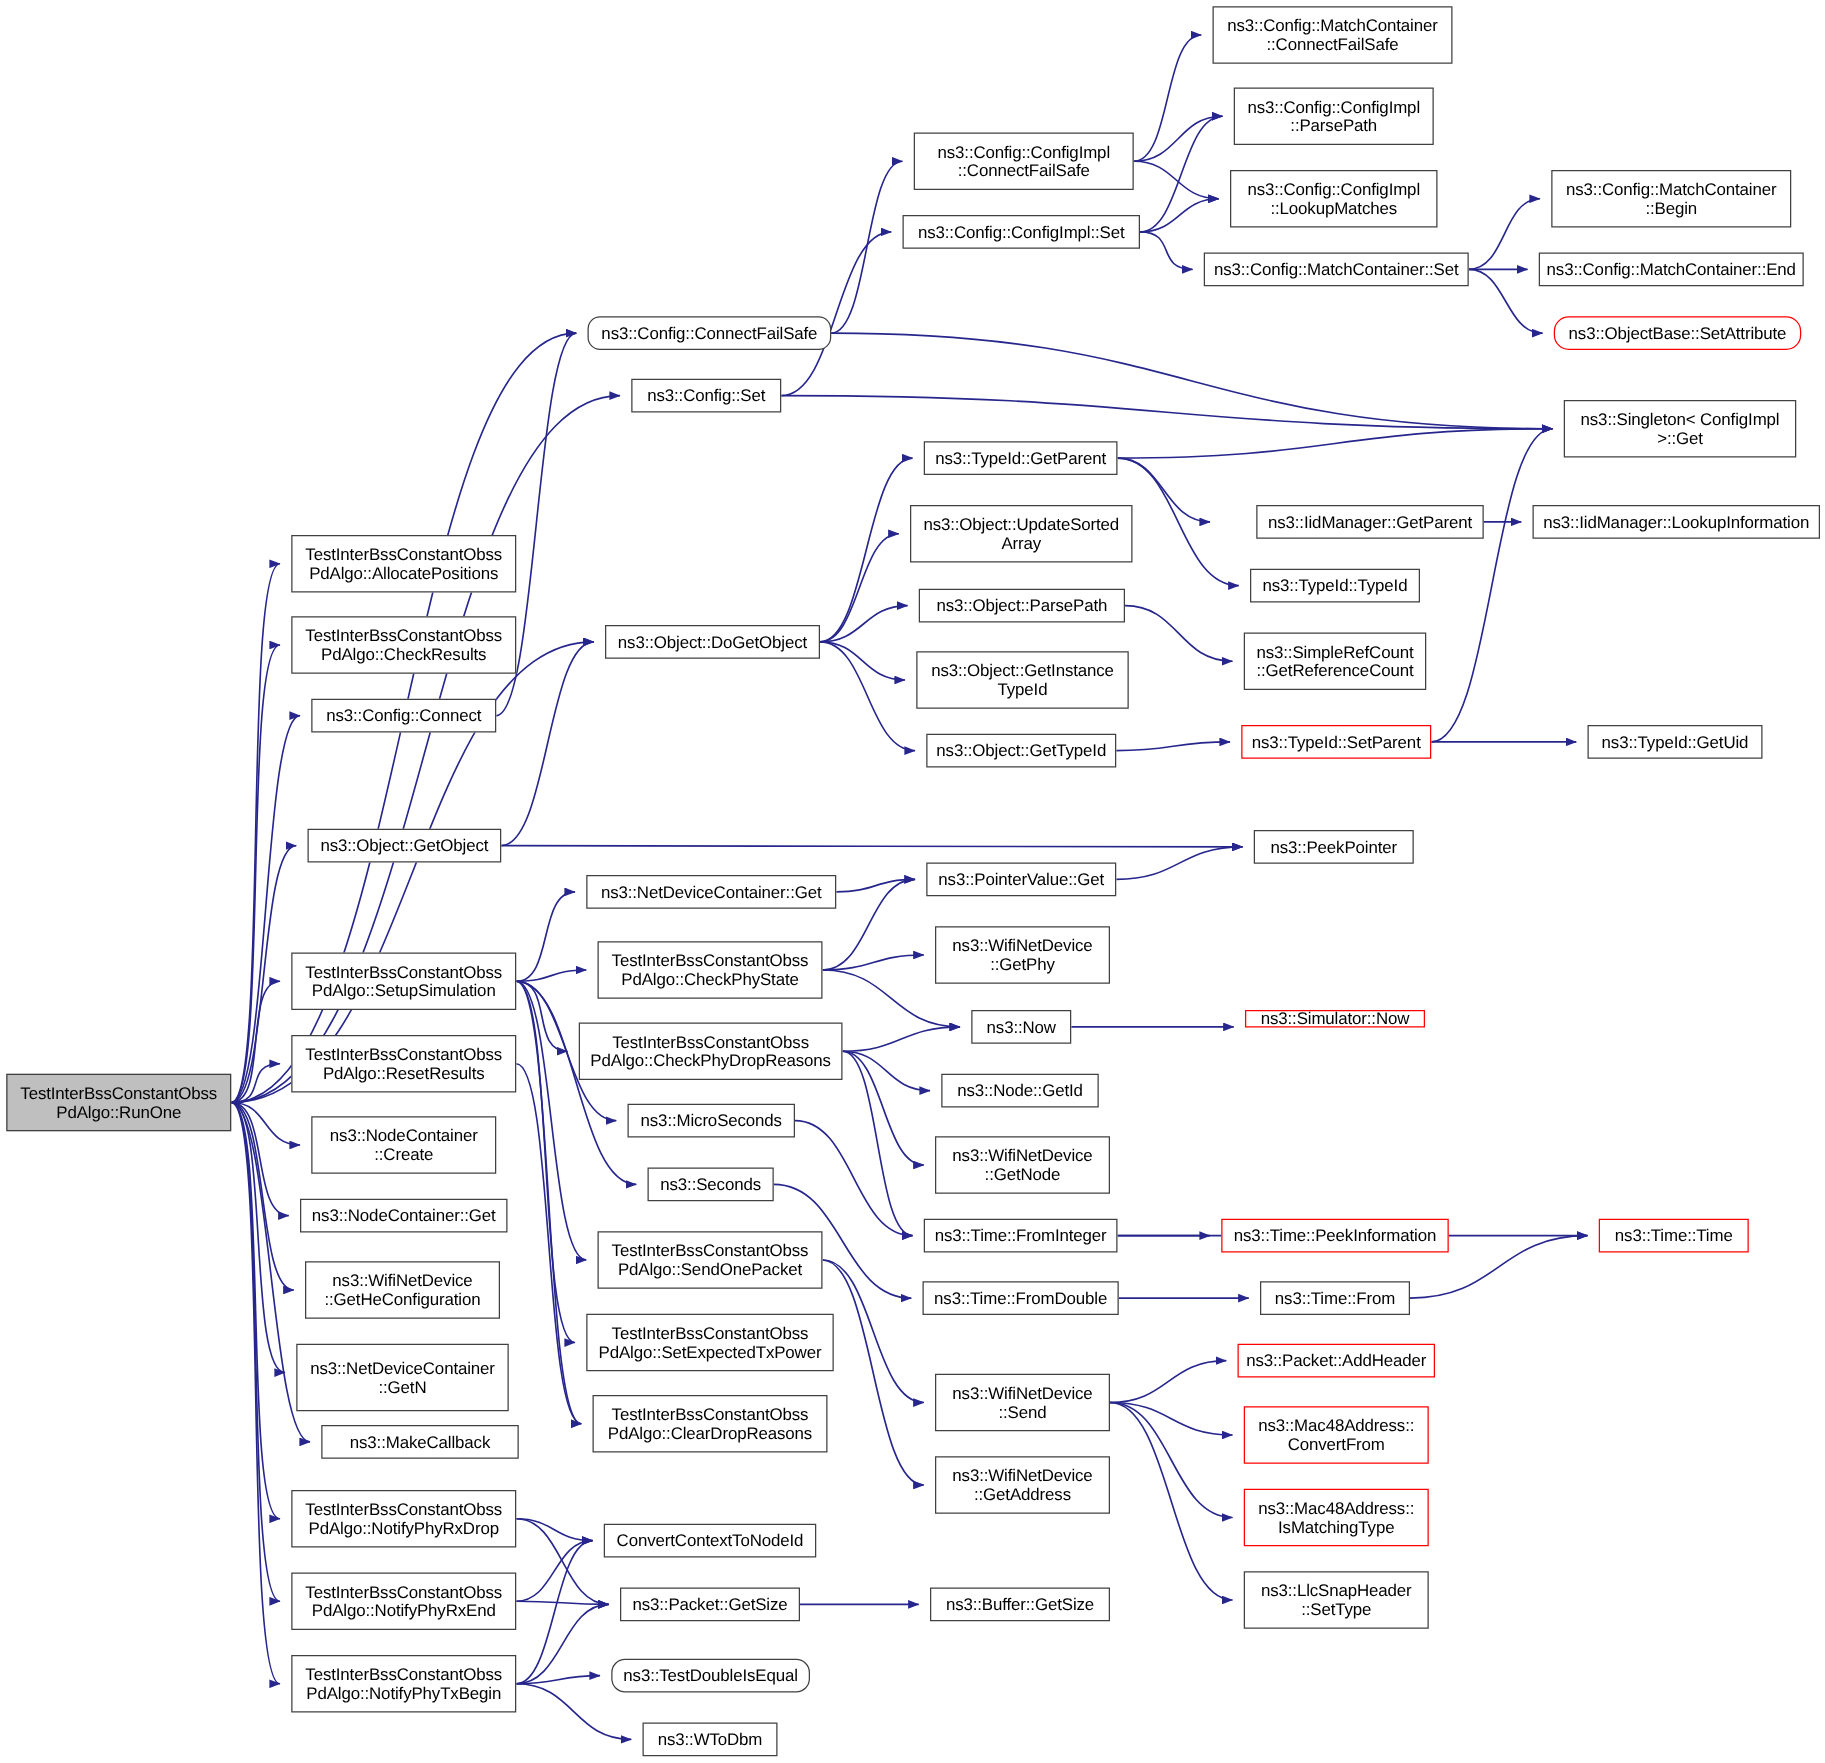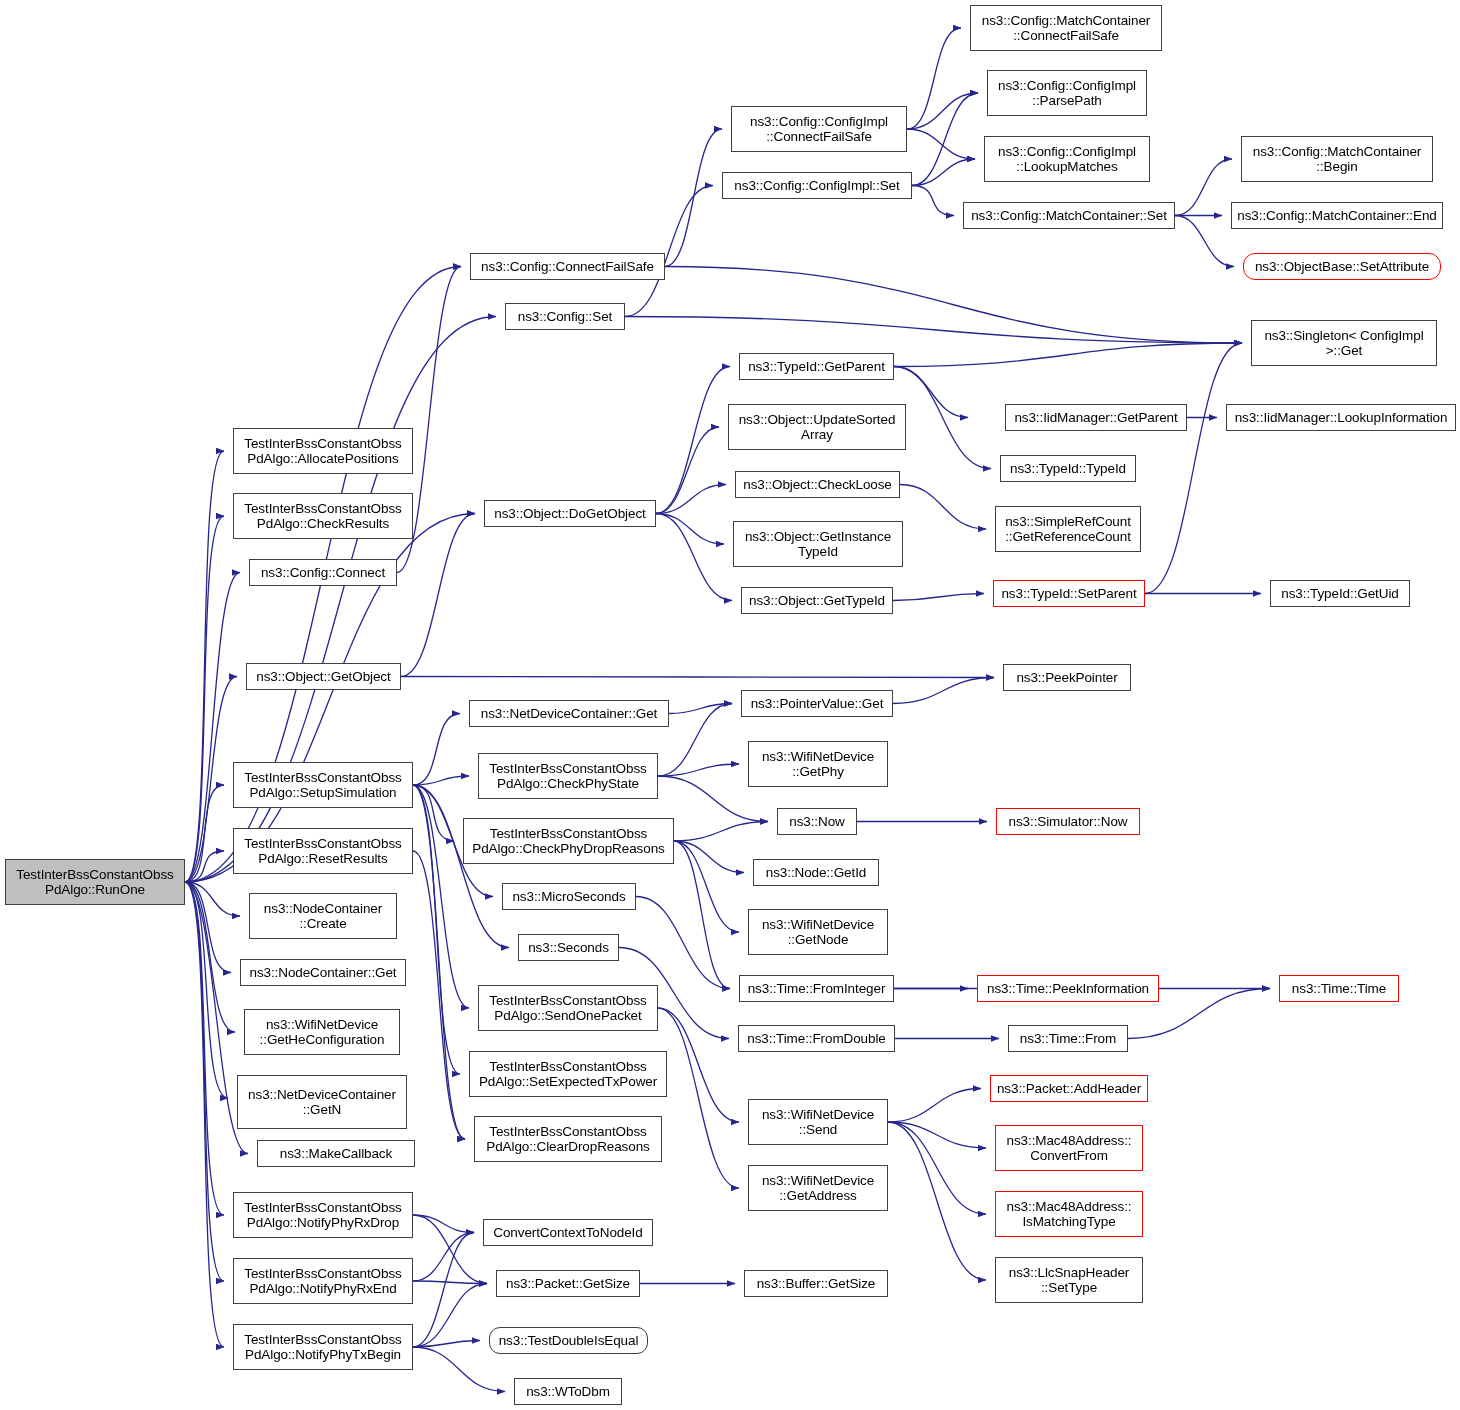--- a/index.html
+++ b/index.html
@@ -166,21 +166,21 @@
 ::GetHeConfiguration</div>
       <div class="node" style="left: 237px; top: 1075px; width: 170px; height: 54px;">ns3::NetDeviceContainer
 ::GetN</div>
       <div class="node" style="left: 257px; top: 1140px; width: 158px; height: 27px;">ns3::MakeCallback</div>
       <div class="node" style="left: 233px; top: 1192px; width: 180px; height: 46px;">TestInterBssConstantObss
 PdAlgo::NotifyPhyRxDrop</div>
       <div class="node" style="left: 233px; top: 1258px; width: 180px; height: 46px;">TestInterBssConstantObss
 PdAlgo::NotifyPhyRxEnd</div>
       <div class="node" style="left: 233px; top: 1324px; width: 180px; height: 46px;">TestInterBssConstantObss
 PdAlgo::NotifyPhyTxBegin</div>
-      <div class="node" style="left: 470px; top: 253px; width: 195px; height: 27px;">ns3::Config::ConnectFailSafe</div>
+      <div class="node" style="left: 470px; top: 253px; width: 195px; height: 27px; border-radius: 10px;">ns3::Config::ConnectFailSafe</div>
       <div class="node" style="left: 505px; top: 303px; width: 120px; height: 27px;">ns3::Config::Set</div>
       <div class="node" style="left: 484px; top: 500px; width: 172px; height: 27px;">ns3::Object::DoGetObject</div>
       <div class="node" style="left: 469px; top: 700px; width: 200px; height: 27px;">ns3::NetDeviceContainer::Get</div>
       <div class="node" style="left: 478px; top: 753px; width: 180px; height: 46px;">TestInterBssConstantObss
 PdAlgo::CheckPhyState</div>
       <div class="node" style="left: 463px; top: 818px; width: 211px; height: 46px;">TestInterBssConstantObss
 PdAlgo::CheckPhyDropReasons</div>
       <div class="node" style="left: 502px; top: 883px; width: 134px; height: 27px;">ns3::MicroSeconds</div>
       <div class="node" style="left: 518px; top: 934px; width: 101px; height: 27px;">ns3::Seconds</div>
       <div class="node" style="left: 478px; top: 985px; width: 180px; height: 46px;">TestInterBssConstantObss
@@ -192,21 +192,21 @@
       <div class="node" style="left: 483px; top: 1219px; width: 170px; height: 27px;">ConvertContextToNodeId</div>
       <div class="node" style="left: 496px; top: 1270px; width: 144px; height: 27px;">ns3::Packet::GetSize</div>
       <div class="node" style="left: 489px; top: 1327px; width: 159px; height: 27px; border-radius: 11px;">ns3::TestDoubleIsEqual</div>
       <div class="node" style="left: 514px; top: 1378px; width: 108px; height: 27px;">ns3::WToDbm</div>
       <div class="node" style="left: 731px; top: 106px; width: 176px; height: 46px;">ns3::Config::ConfigImpl
 ::ConnectFailSafe</div>
       <div class="node" style="left: 722px; top: 172px; width: 190px; height: 27px;">ns3::Config::ConfigImpl::Set</div>
       <div class="node" style="left: 739px; top: 353px; width: 155px; height: 27px;">ns3::TypeId::GetParent</div>
       <div class="node" style="left: 728px; top: 404px; width: 178px; height: 46px;">ns3::Object::UpdateSorted
 Array</div>
-      <div class="node" style="left: 735px; top: 471px; width: 165px; height: 27px;">ns3::Object::CheckLoose</div>
+      <div class="node" style="left: 735px; top: 471px; width: 165px; height: 27px;">ns3::Object::ParsePath</div>
       <div class="node" style="left: 733px; top: 521px; width: 170px; height: 46px;">ns3::Object::GetInstance
 TypeId</div>
       <div class="node" style="left: 741px; top: 587px; width: 152px; height: 27px;">ns3::Object::GetTypeId</div>
       <div class="node" style="left: 741px; top: 690px; width: 152px; height: 27px;">ns3::PointerValue::Get</div>
       <div class="node" style="left: 748px; top: 741px; width: 140px; height: 46px;">ns3::WifiNetDevice
 ::GetPhy</div>
       <div class="node" style="left: 777px; top: 808px; width: 80px; height: 27px;">ns3::Now</div>
       <div class="node" style="left: 753px; top: 859px; width: 126px; height: 27px;">ns3::Node::GetId</div>
       <div class="node" style="left: 748px; top: 909px; width: 140px; height: 46px;">ns3::WifiNetDevice
 ::GetNode</div>
@@ -223,21 +223,21 @@
 ::ParsePath</div>
       <div class="node" style="left: 984px; top: 136px; width: 166px; height: 46px;">ns3::Config::ConfigImpl
 ::LookupMatches</div>
       <div class="node" style="left: 963px; top: 202px; width: 212px; height: 27px;">ns3::Config::MatchContainer::Set</div>
       <div class="node" style="left: 977px; top: 404px; width: 182px; height: 27px; margin-left: 28px;">ns3::IidManager::GetParent</div>
       <div class="node" style="left: 1000px; top: 455px; width: 136px; height: 27px;">ns3::TypeId::TypeId</div>
       <div class="node" style="left: 995px; top: 506px; width: 146px; height: 46px;">ns3::SimpleRefCount
 ::GetReferenceCount</div>
       <div class="node red" style="left: 993px; top: 580px; width: 152px; height: 27px;">ns3::TypeId::SetParent</div>
       <div class="node" style="left: 1003px; top: 664px; width: 128px; height: 27px;">ns3::PeekPointer</div>
-      <div class="node red" style="left: 996px; top: 808px; width: 144px; height: 27px;">ns3::Simulator::Now</div>
+      <div class="node red" style="left: 996px; top: 808px; width: 144px; height: 14px;">ns3::Simulator::Now</div>
       <div class="node red" style="left: 977px; top: 975px; width: 182px; height: 27px;">ns3::Time::PeekInformation</div>
       <div class="node" style="left: 1008px; top: 1025px; width: 120px; height: 27px;">ns3::Time::From</div>
       <div class="node red" style="left: 990px; top: 1075px; width: 158px; height: 27px;">ns3::Packet::AddHeader</div>
       <div class="node red" style="left: 995px; top: 1125px; width: 148px; height: 46px;">ns3::Mac48Address::
 ConvertFrom</div>
       <div class="node red" style="left: 995px; top: 1191px; width: 148px; height: 46px;">ns3::Mac48Address::
 IsMatchingType</div>
       <div class="node" style="left: 995px; top: 1257px; width: 148px; height: 46px;">ns3::LlcSnapHeader
 ::SetType</div>
       <div class="node" style="left: 1241px; top: 136px; width: 192px; height: 46px;">ns3::Config::MatchContainer

